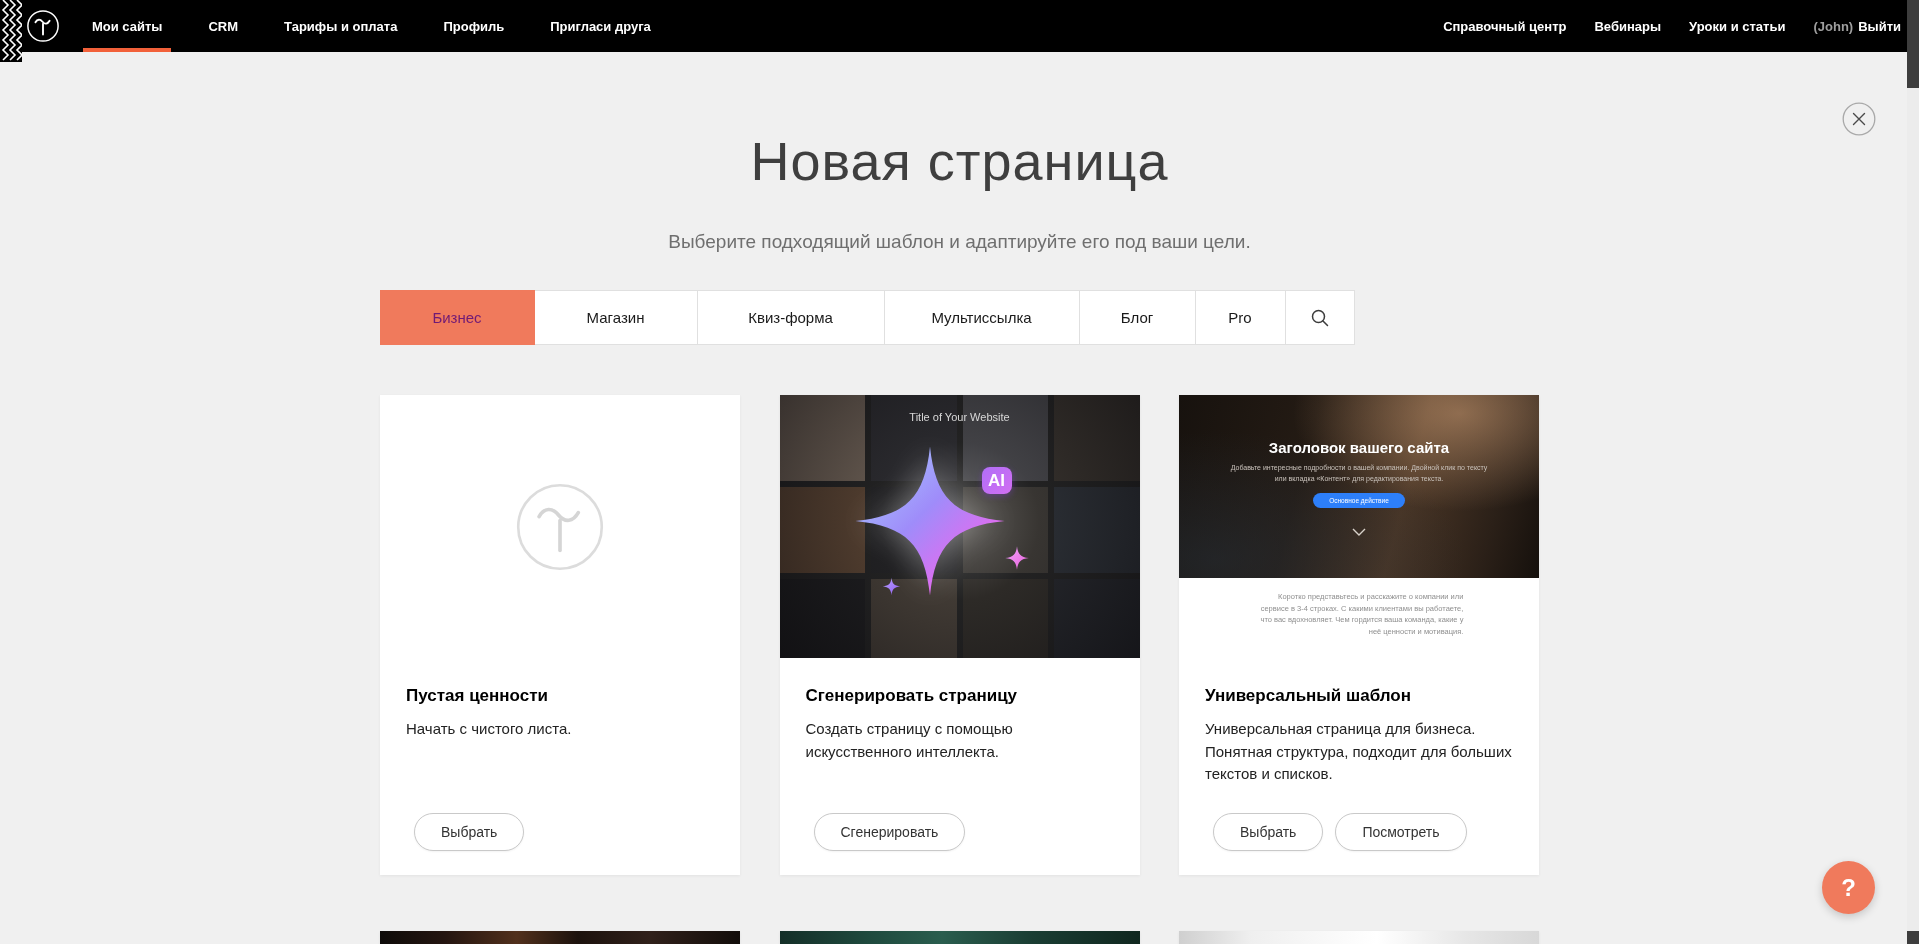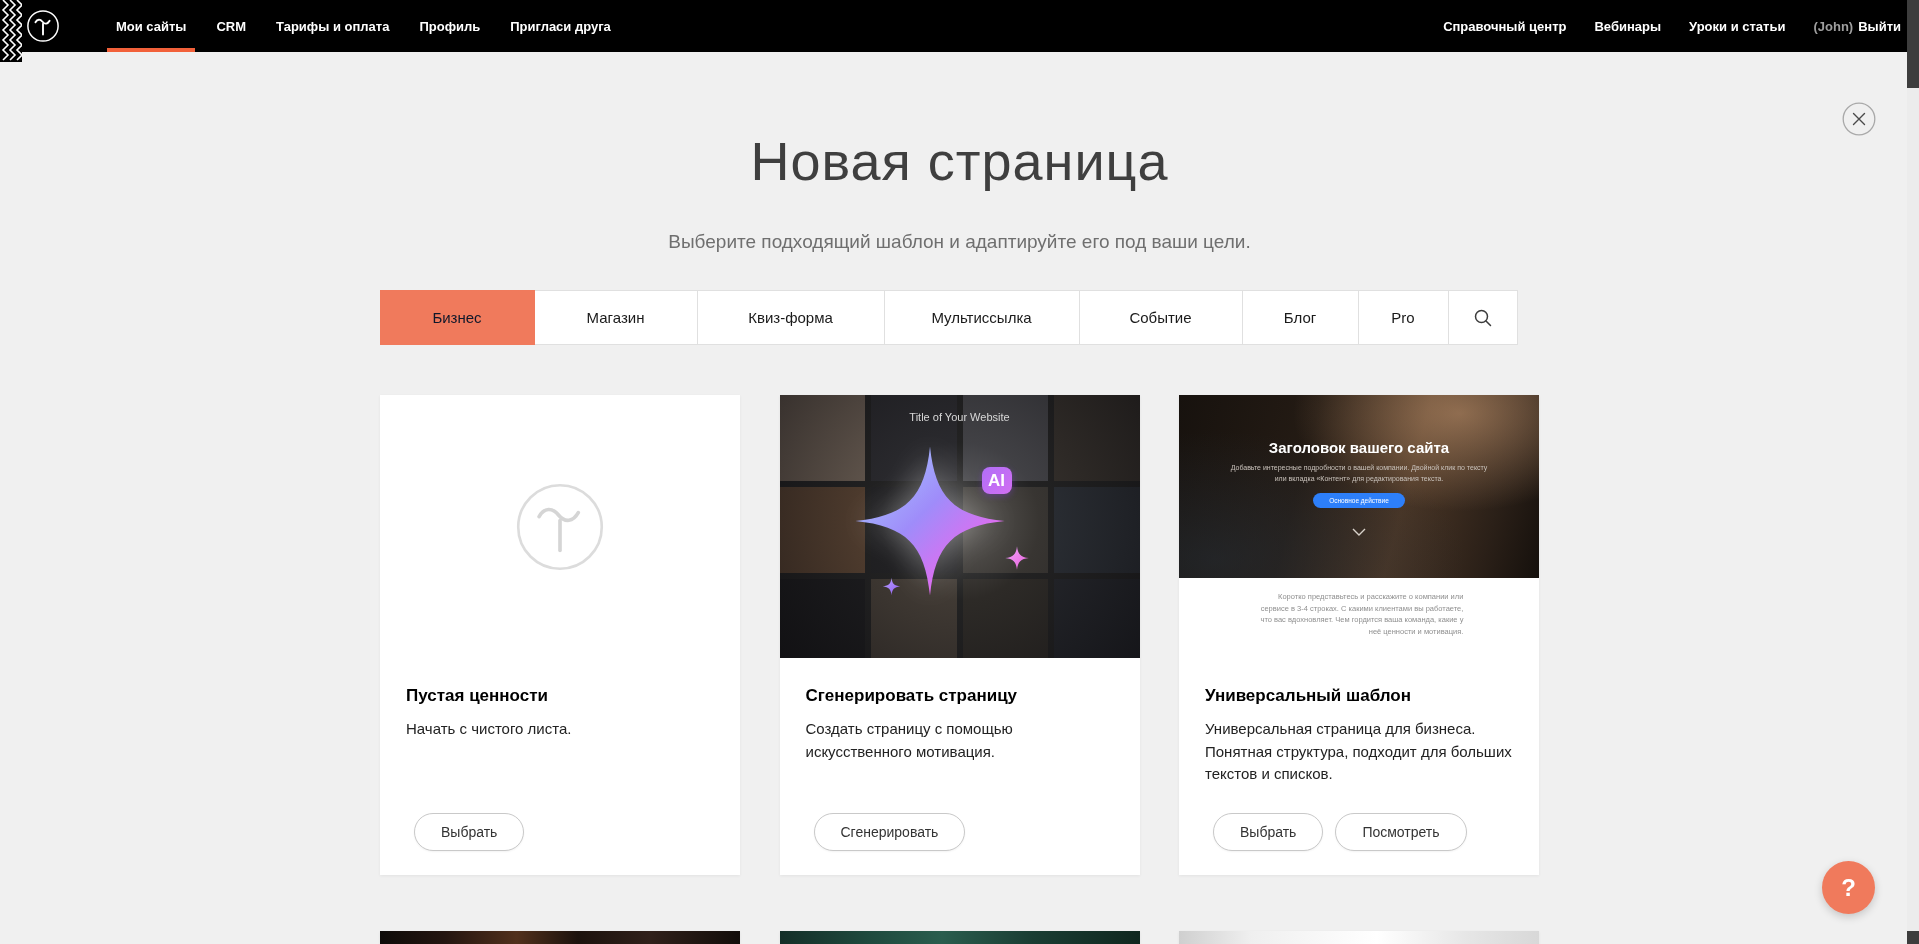--- a/index.html
+++ b/index.html
@@ -10,21 +10,21 @@
     font-family:"Liberation Sans", sans-serif;
   }
 
   
   .navbar {
     position:relative; height:52px; background:#000;
     display:flex; align-items:center; z-index:20;
   }
   .zigzag { position:absolute; left:0; top:0; width:22px; height:62px; background:#000; z-index:5; }
   .logo { margin-left:26px; width:34px; height:34px; display:flex; align-items:center; cursor:pointer; }
-  .nav-left { display:flex; gap:30px; margin-left:56px; height:52px; align-items:center; }
+  .nav-left { display:flex; gap:46px; margin-left:32px; height:52px; align-items:center; }
   .nav-item {
     position:relative; height:52px; display:flex; align-items:center;
     color:#fff; font-size:13px; font-weight:600; text-decoration:none; cursor:pointer; white-space:nowrap;
   }
   .nav-item.active::after {
     content:""; position:absolute; left:-9px; right:-9px; bottom:0; height:4px; background:#f2613a;
   }
   .nav-right { margin-left:auto; display:flex; gap:28px; align-items:center; padding-right:18px; }
   .nav-right .nav-item { height:auto; }
   .user-block { display:flex; gap:5px; align-items:center; cursor:pointer; white-space:nowrap; }
@@ -42,21 +42,21 @@
   }
 
   
   .tabs { width:1160px; margin:34px auto 0; display:flex; height:55px; }
   .tab {
     background:#fff; border:1px solid #e0e0e0; margin-left:-1px;
     display:flex; align-items:center; justify-content:center;
     font-size:15px; color:#1a1a1a; cursor:pointer; white-space:nowrap;
   }
   .tab:first-child { margin-left:0; }
-  .tab.active { background:#f07a5c; border-color:#f07a5c; color:#0f172a; z-index:1; }
+  .tab.active { background:#f07a5c; border-color:#f07a5c; color:#701a75; z-index:1; }
   .tab-w1{width:155px}.tab-w2{width:164px}.tab-w3{width:196px}.tab-w4{width:188px}
   .tab-w5{width:164px}.tab-w6{width:117px}.tab-w7{width:91px}.tab-search{width:70px}
 
   
   .grid { width:1159px; margin:50px auto 0; display:flex; justify-content:space-between; }
   .card {
     width:360px; height:480px; background:#fff; position:relative;
     box-shadow:0 1px 3px rgba(0,0,0,0.06); cursor:pointer;
   }
   .preview { position:relative; width:100%; height:263px; overflow:hidden; }
@@ -178,21 +178,20 @@
   </button>
 
   <h1 class="page-title">Новая страница</h1>
   <p class="page-subtitle">Выберите подходящий шаблон и адаптируйте его под ваши цели.</p>
 
   <div class="tabs">
     <div class="tab tab-w1 active">Бизнес</div>
     <div class="tab tab-w2">Магазин</div>
     <div class="tab tab-w4">Квиз-форма</div>
     <div class="tab tab-w3">Мультиссылка</div>
-    <div class="tab tab-w5">Событие</div>
     <div class="tab tab-w6">Блог</div>
     <div class="tab tab-w7">Pro</div>
     <div class="tab tab-search">
       <svg width="20" height="20" viewBox="0 0 20 20">
         <circle cx="8.5" cy="8.5" r="6" fill="none" stroke="#3c3c3c" stroke-width="1.5"></circle>
         <path d="M13,13 L17.5,17.5" stroke="#3c3c3c" stroke-width="1.5" stroke-linecap="round"></path>
       </svg>
     </div>
   </div>
 
@@ -259,21 +258,21 @@
               <stop offset="0" stop-color="#b9a1ff"></stop>
                 <stop offset="1" stop-color="#8f5df0"></stop>
             </linearGradient>
           </defs>
           <path d="M0,-1 C0.07,-0.32 0.32,-0.07 1,0 C0.32,0.07 0.07,0.32 0,1 C-0.07,0.32 -0.32,0.07 -1,0 C-0.32,-0.07 -0.07,-0.32 0,-1 Z" fill="url(#g3)"></path>
         </svg>
         <div class="ai-badge">AI</div>
       </div>
       <div class="card-body">
         <h3 class="card-title">Сгенерировать страницу</h3>
-        <p class="card-desc">Создать страницу с помощью искусственного мотивация.</p>
+        <p class="card-desc">Создать страницу с помощью искусственного интеллекта.</p>
       </div>
       <div class="card-actions">
         <button class="pill-btn">Сгенерировать</button>
       </div>
     </div>
 
     <div class="card">
       <div class="preview">
         <div class="hero">
           <div class="hero-title">Заголовок вашего сайта</div>

